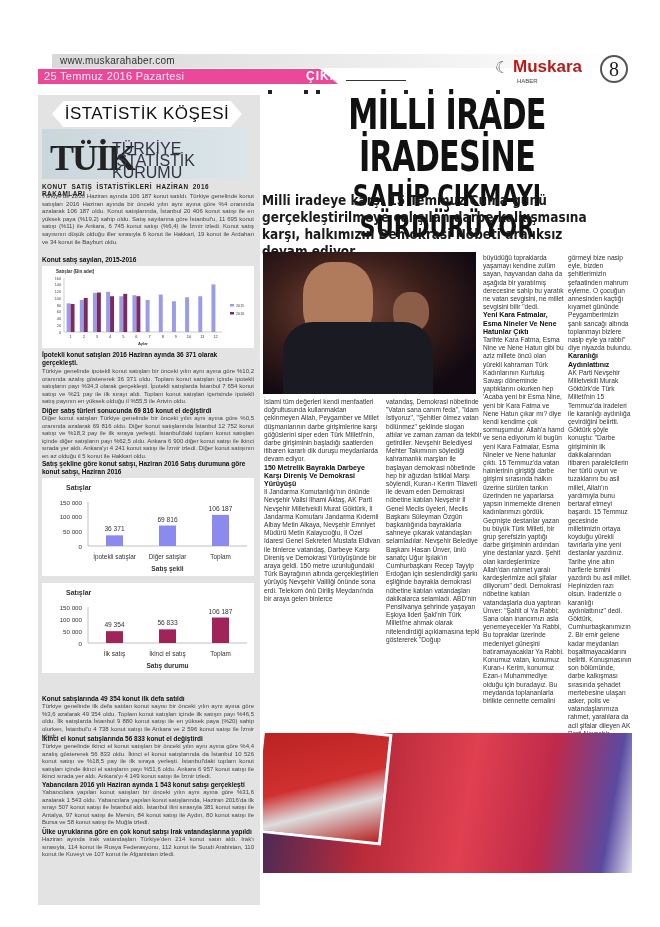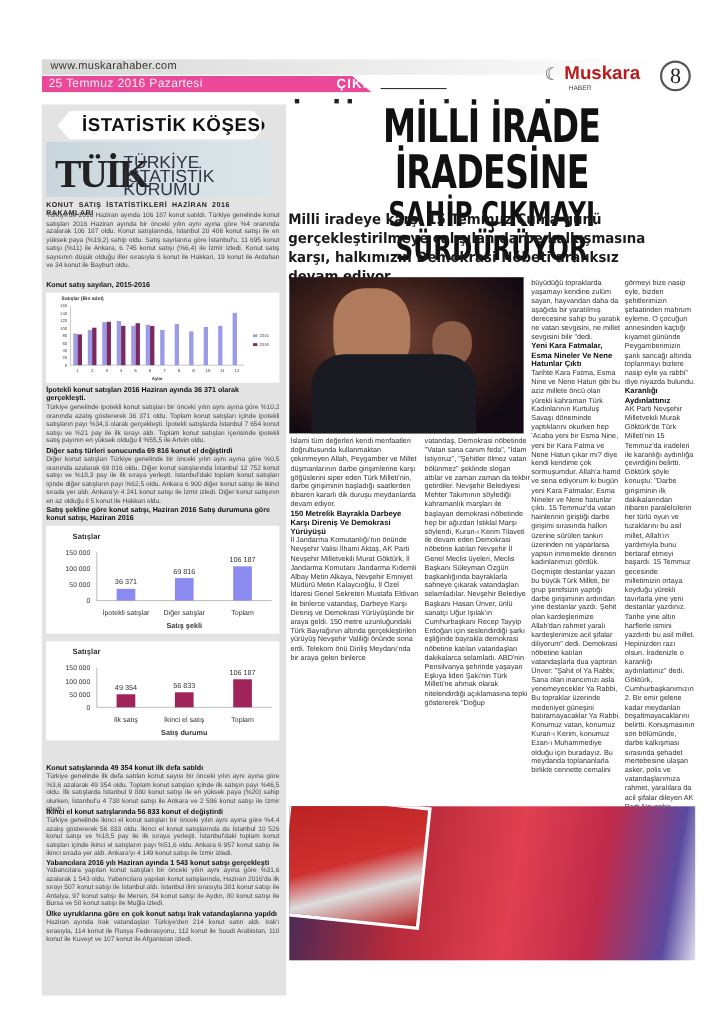--- a/index.html
+++ b/index.html
@@ -1,32 +1,32 @@
 <!DOCTYPE html>
 <html><head>
 <meta charset="utf-8">
 <style>
 *{box-sizing:border-box;margin:0;padding:0}
 html,body{width:660px;height:927px;background:#fff;overflow:hidden}
 body{position:relative;font-family:"Liberation Sans",sans-serif;color:#222}
 .hdr{position:absolute;left:38px;top:54px;width:592px;height:34px}
-.hdr-top{position:absolute;left:0;top:0;width:560px;height:14px;background:linear-gradient(90deg,#d8d8d8,#eee 60%,#fff)}
+.hdr-top{position:absolute;left:14px;top:0;width:560px;height:14px;background:linear-gradient(90deg,#d8d8d8,#eee 60%,#fff)}
 .url{position:absolute;left:8px;top:1px;font-size:10px;color:#333;letter-spacing:.3px}
 .hdr-bar{position:absolute;left:0;top:15px;width:300px;height:15px;background:#ec4899;clip-path:polygon(0 0,94% 0,100% 100%,0 100%)}
 .date{position:absolute;left:6px;top:1px;font-size:11px;color:#eee;letter-spacing:.3px}
 .sec{position:absolute;left:268px;top:15px;font-size:12px;font-weight:bold;color:#fff;letter-spacing:1px}
 .hdr-line{position:absolute;left:308px;top:26px;width:60px;height:1px;background:#333}
 .logo{position:absolute;left:455px;top:0;width:110px;height:34px}
 .logo-m{position:absolute;left:20px;top:3px;font-size:17px;font-weight:bold;color:#b91c1c;}
 .logo-sub{position:absolute;left:24px;top:24px;font-size:6px;color:#444}
 .pgnum{position:absolute;left:562px;top:1px;width:28px;height:28px;border-radius:50%;border:2px solid #555;font-family:"Liberation Serif",serif;font-size:20px;text-align:center;line-height:24px;background:#fff}
 .divmarks{position:absolute;left:262px;top:90px;width:368px;height:6px}
 .dm{position:absolute;top:0;width:4px;height:4px;background:#222}
 .left{position:absolute;left:38px;top:95px;width:222px;height:810px;background:#e3e3e3}
-.ks{position:absolute;left:14px;top:6px;width:190px;height:26px;background:#fff;clip-path:polygon(6% 0,94% 0,100% 50%,94% 100%,6% 100%,0 50%);text-align:right;font-weight:bold;font-size:17px;line-height:26px;color:#111;letter-spacing:.5px}
+.ks{position:absolute;left:14px;top:6px;width:190px;height:26px;background:#fff;clip-path:polygon(6% 0,94% 0,100% 50%,94% 100%,6% 100%,0 50%);text-align:center;font-weight:normal;font-size:17px;line-height:26px;color:#111;letter-spacing:.5px}
 .tuik{position:absolute;left:4px;top:34px;width:206px;height:50px;background:linear-gradient(90deg,#c9d6dc,#dce6ea);}
 .tuik-logo{position:absolute;left:8px;top:8px;font-size:36px;font-weight:bold;color:#222;letter-spacing:-2px;font-family:Liberation Serif, serif}
 .tuik-t{position:absolute;left:70px;top:14px;font-family:Liberation Sans, sans-serif;font-size:16px;color:#334;line-height:12px}
 .lh{position:absolute;left:4px;top:88px;width:212px;font-size:6.4px;font-weight:bold;letter-spacing:.5px;word-spacing:2px}
 .lp{position:absolute;left:4px;width:212px;font-size:6px;line-height:7.6px;text-align:justify;color:#444}
 .lb{position:absolute;left:4px;width:212px;font-size:6.5px;font-weight:bold;line-height:8px;color:#111}
 .chartbox{position:absolute;left:4px;background:#fff}
 .main-title{position:absolute;left:262px;top:94px;width:370px;text-align:center;font-family:"DejaVu Sans",sans-serif;font-weight:bold;color:#111;line-height:1}
 .t1{font-size:42px;transform:scaleX(.72);transform-origin:center;letter-spacing:-1px}
 .t2{font-size:31px;transform:scaleX(.72);transform-origin:center;margin-top:2px}

